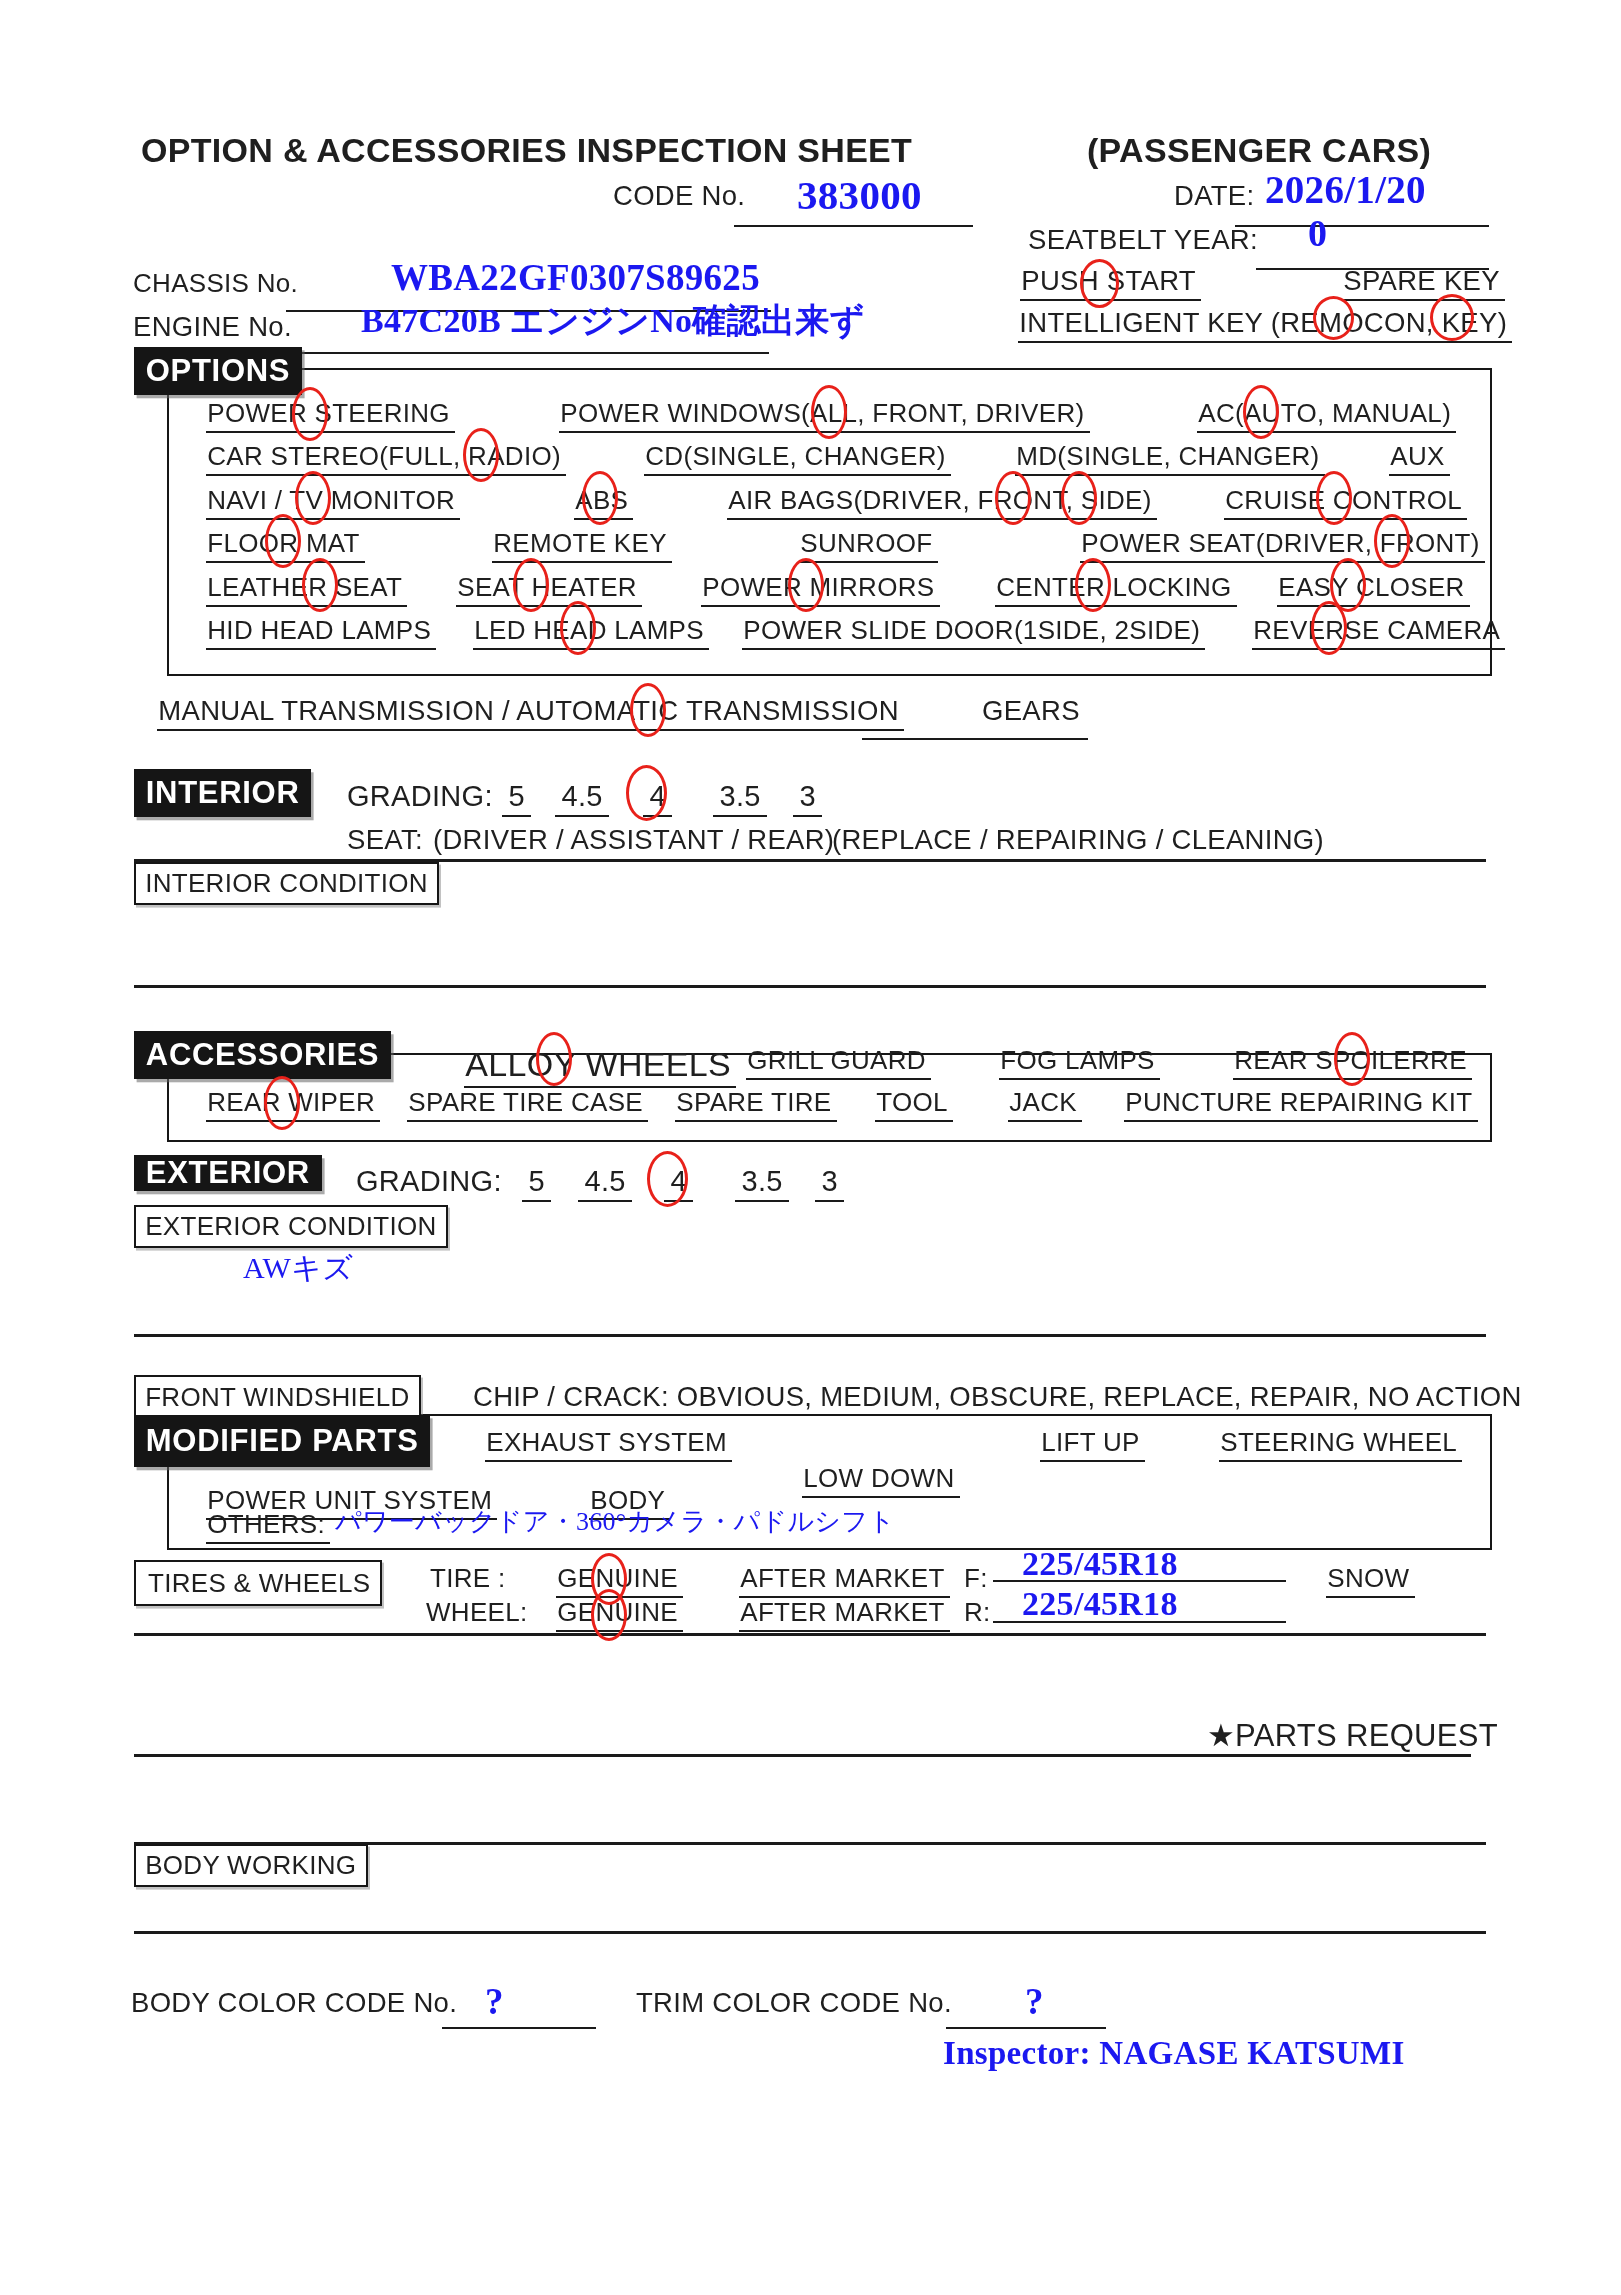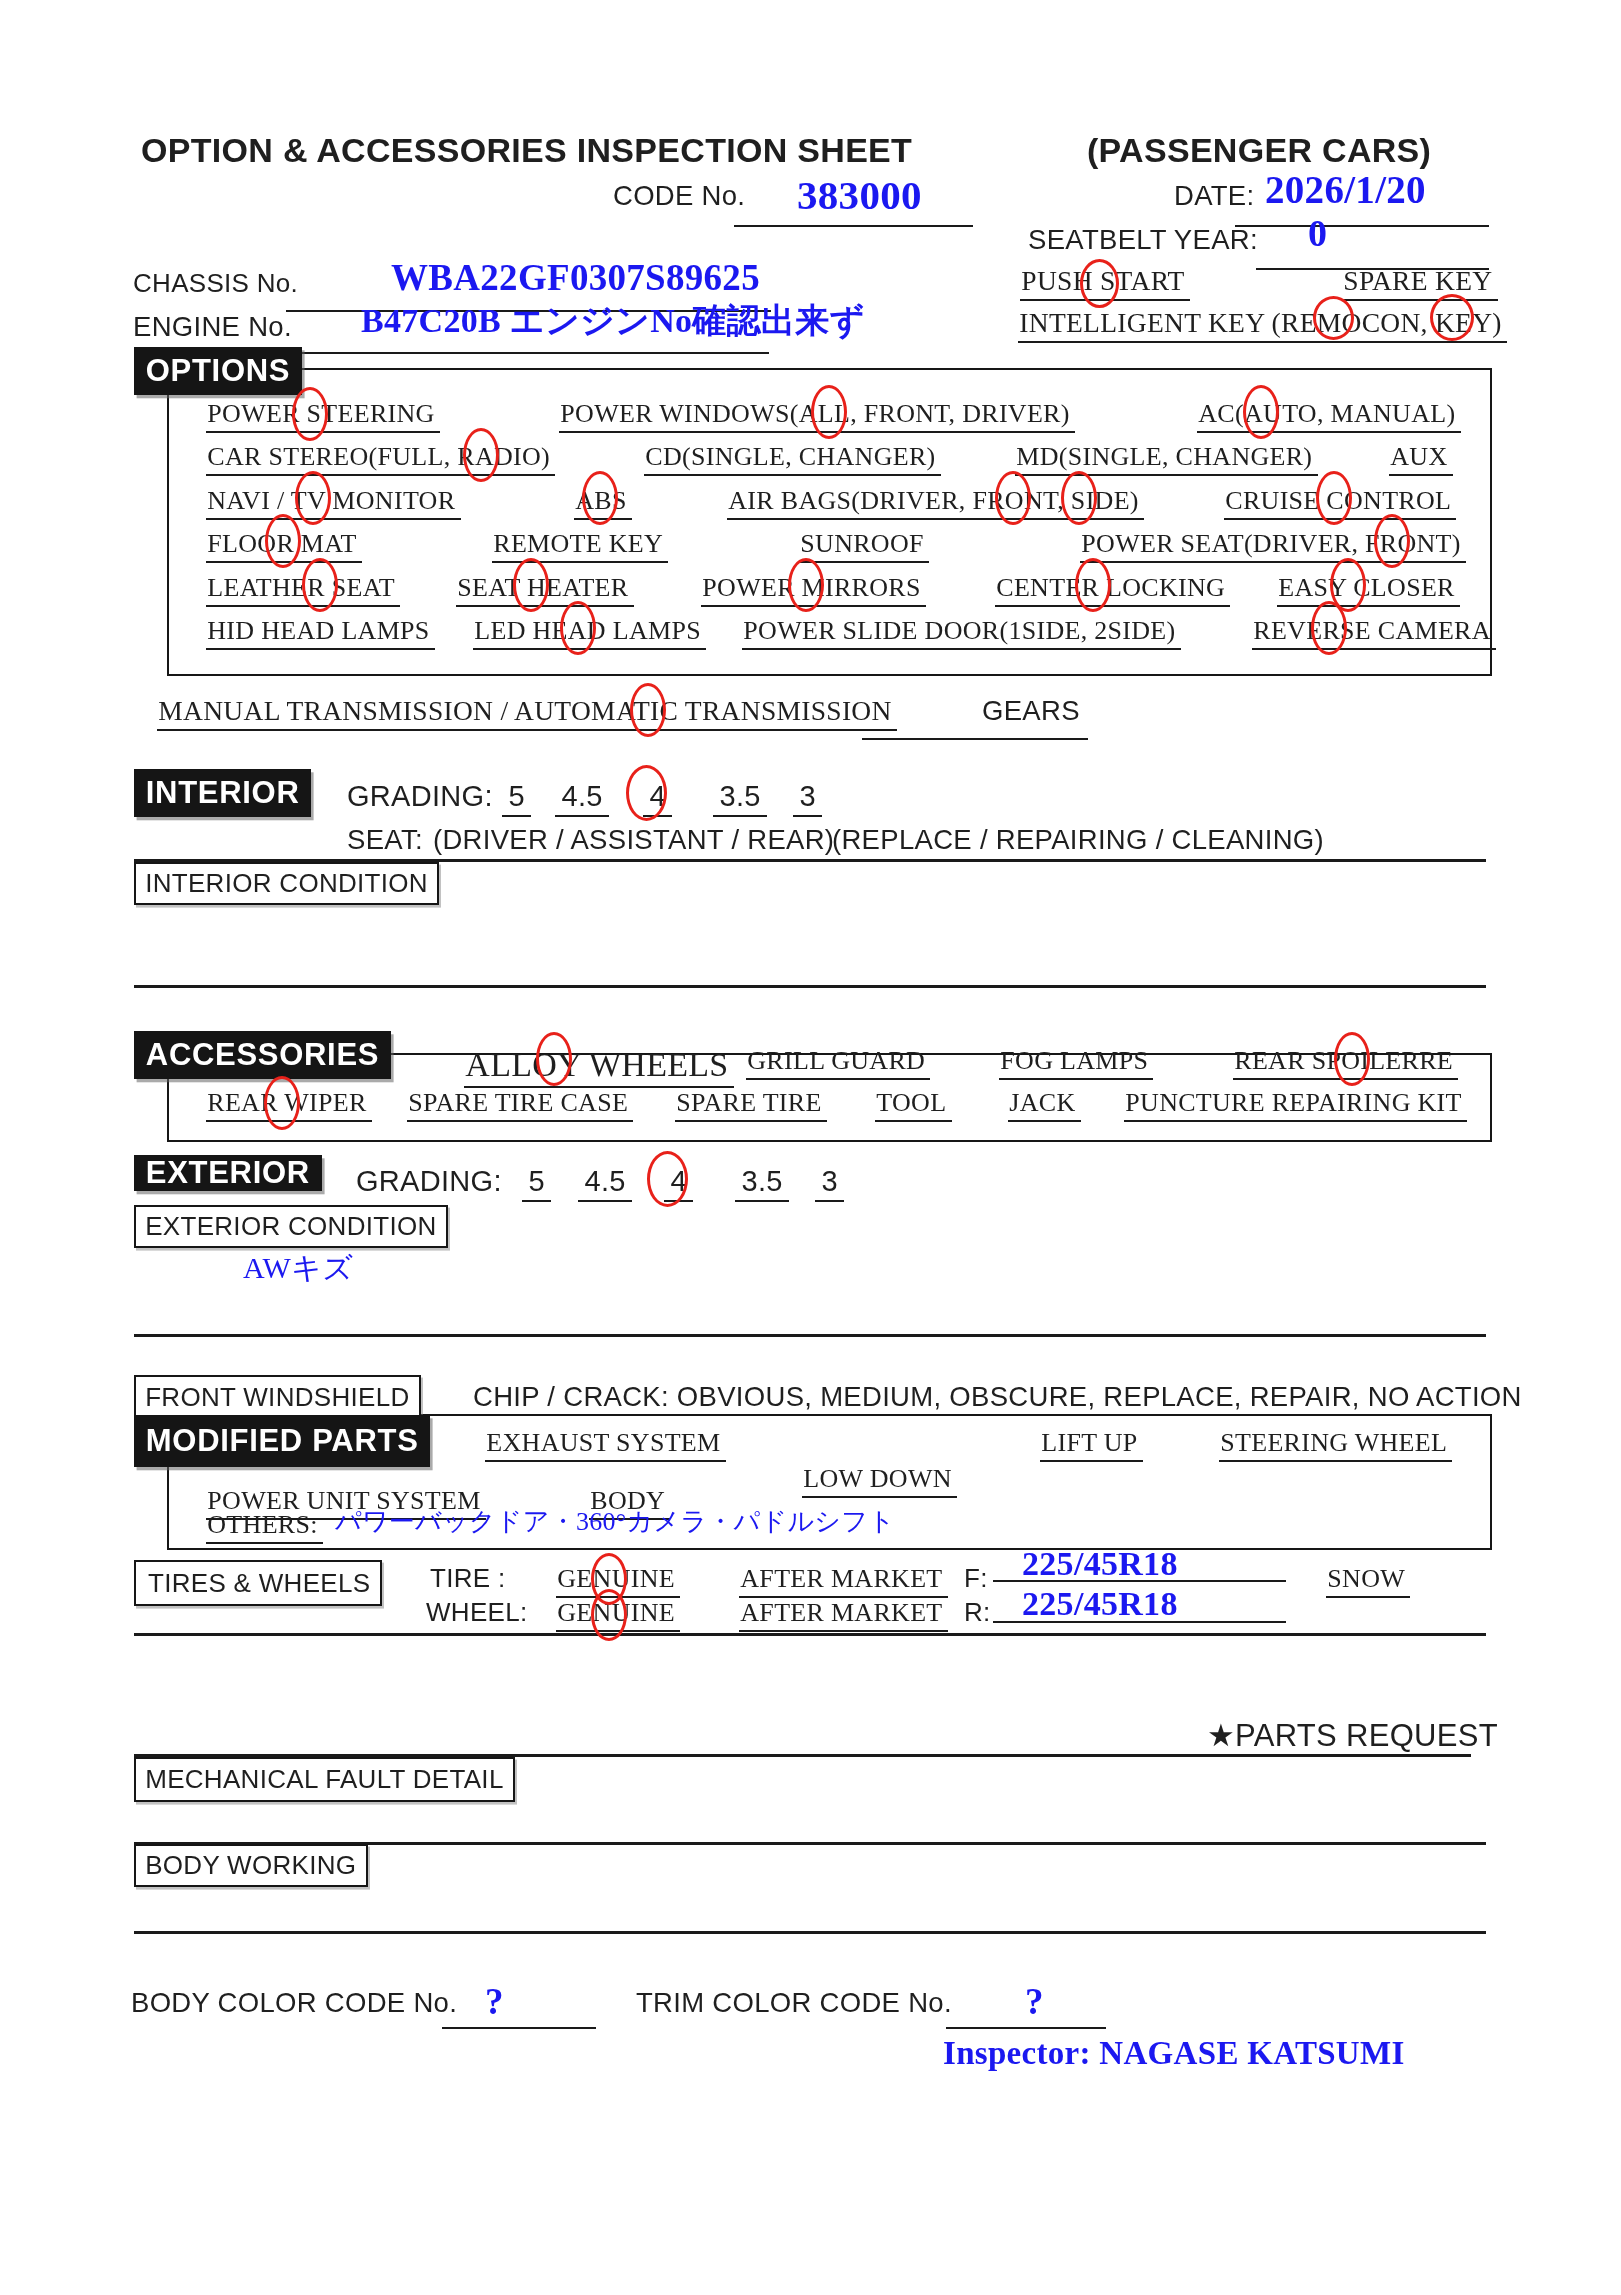--- a/index.html
+++ b/index.html
@@ -1,20 +1,20 @@
 <!DOCTYPE html>
 <html style="font-size:10.5px"><head>
 <meta charset="utf-8">
 <style>
   html,body { margin:0; padding:0; background:#ffffff; }
   .page { position:relative; width:1622px; height:2295px; background:#ffffff;
           font-family:"Liberation Sans", sans-serif; color:#1f1f1f; overflow:hidden; }
   .t  { position:absolute; white-space:nowrap; letter-spacing:0.3px; z-index:4; }
   .b  { font-weight:bold; }
-  .u  { border-bottom:2.6px solid #1a1a1a; padding:0 5.2px 3.3px 1.3px;font-family:Liberation Serif, serif; }
+  .u  { border-bottom:2.6px solid #1a1a1a; padding:0 5.2px 3.3px 1.3px; }
   .bl { position:absolute; height:0; border-bottom:2.6px solid #1a1a1a; z-index:2; }
   .hr { position:absolute; background:#1a1a1a; z-index:2; }
   .bbox { position:absolute; background:#151515; color:#ffffff; font-weight:bold;
           display:flex; align-items:center; padding:0 11.8px; letter-spacing:0.7px;
           box-shadow:2.6px 3.3px 0 rgba(100,100,100,0.55); z-index:3; white-space:nowrap; }
   .wbox { position:absolute; background:#ffffff; border:2px solid #161616;
           display:flex; align-items:center; padding:0 9.2px; letter-spacing:0.3px;
           box-shadow:2px 2.6px 0 rgba(120,120,120,0.45); z-index:3; white-space:nowrap; }
   .obox { position:absolute; border:2px solid #161616; z-index:1; }
   .circ { position:absolute; border:3.3px solid #e8211a; border-radius:50%; z-index:6; background:transparent; }
@@ -197,21 +197,20 @@
   <div class="t blue" style="left:1022px; top:1585px; font-size:34px;">225/45R18</div>
   <div class="bl" style="left:993px; top:1621px; width:293px;"></div>
 
   <i class="circ" style="left:591px; top:1553px; width:30px; height:46px;"></i>
   <i class="circ" style="left:591px; top:1589px; width:30px; height:46px;"></i>
 
   <div class="hr" style="left:134px; top:1633px; width:1352px; height:2.6px;"></div>
 
   <div class="t" style="left:1207px; top:1717px; font-size:31px;">★PARTS REQUEST</div>
   <div class="hr" style="left:134px; top:1754px; width:1337px; height:2.6px;"></div>
-  <div class="wbox" style="left:134px; top:1757px; height:41px; font-size:26px;">MECHANICAL FAULT DETAIL</div>
 
   <div class="hr" style="left:134px; top:1842px; width:1352px; height:2.6px;"></div>
   <div class="wbox" style="left:134px; top:1844px; height:39px; font-size:26px;">BODY WORKING</div>
   <div class="hr" style="left:134px; top:1931px; width:1352px; height:3.3px;"></div>
 
   <div class="t" style="left:131px; top:1987px; font-size:27.5px;">BODY COLOR CODE No.</div>
   <div class="bl" style="left:442px; top:2027px; width:154px;"></div>
   <div class="t blue" style="left:485px; top:1980px; font-size:37px;">?</div>
 
   <div class="t" style="left:636px; top:1987px; font-size:27.5px;">TRIM COLOR CODE No.</div>

